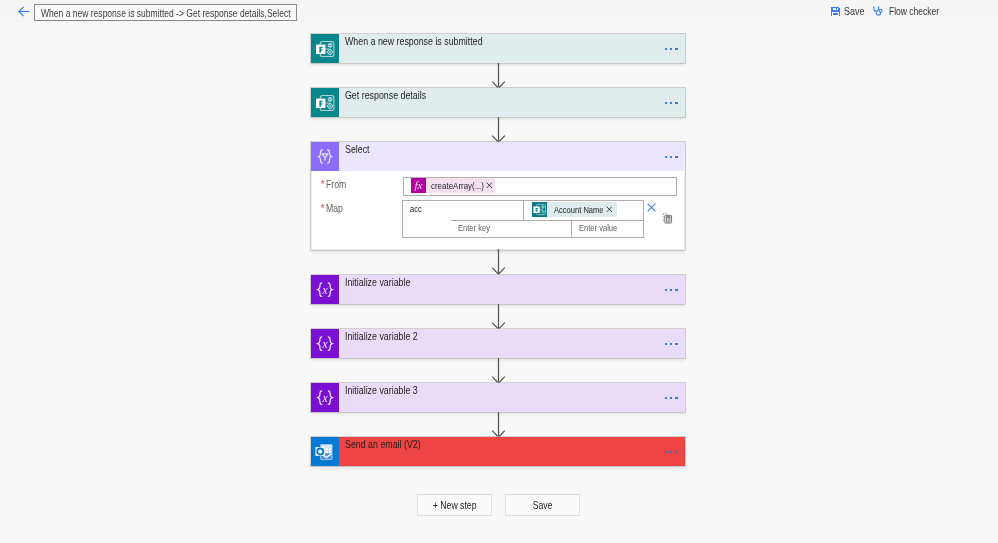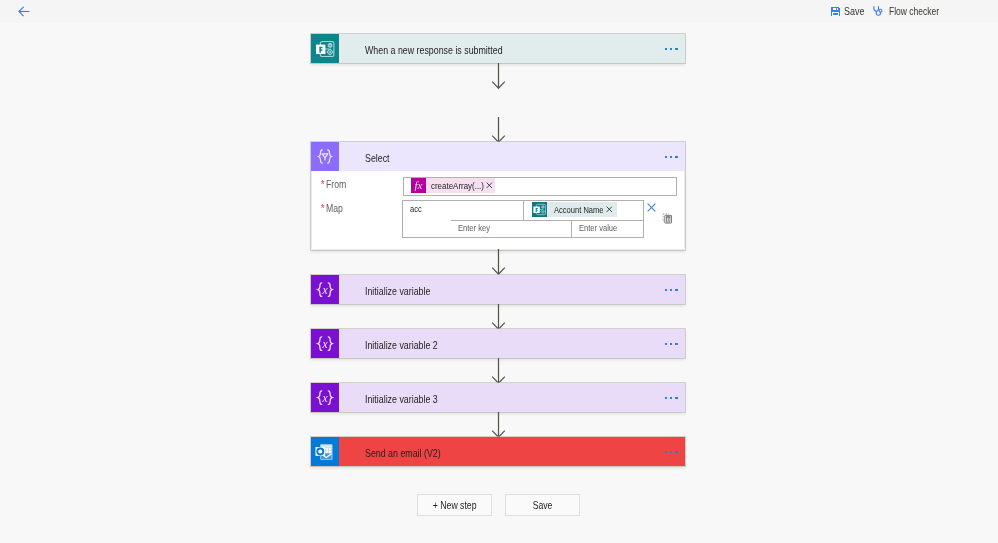--- a/index.html
+++ b/index.html
@@ -18,21 +18,21 @@
   .cmd-actions{position:absolute;left:0;top:0;height:23px;}
   .cmd-item{position:absolute;top:0;display:flex;align-items:center;height:23px;cursor:pointer;}
   .cmd-item .ico{display:flex;align-items:center;justify-content:center;width:12px;height:14px;}
   .cmd-item .lbl{position:absolute;top:5.2px;font-size:11.2px;color:#35342f;white-space:nowrap;display:inline-block;transform-origin:left top;}
 
   
   .canvas{position:absolute;left:0;top:23px;width:998px;height:520px;background:#f8f8f8;}
 
   .card{position:absolute;left:311px;width:374px;box-sizing:border-box;
         box-shadow:0 0 0 1px rgba(180,176,173,.55), 0 1.6px 3.2px rgba(0,0,0,.10);}
-  .card-head{display:flex;align-items:center;height:29px;position:relative;gap:20px;}
+  .card-head{display:flex;align-items:flex-start;height:29px;position:relative;}
   .card-icon{width:28px;height:29px;flex:0 0 28px;display:flex;align-items:center;justify-content:center;}
   .card-title{font-size:11.2px;color:#201f1e;margin-left:5.5px;white-space:nowrap;display:inline-block;transform:scaleX(0.79) translateY(0.5px);transform-origin:left center;}
   .card-dots{position:absolute;right:7.5px;top:50%;transform:translateY(-50%);display:flex;gap:3.1px;}
   .card-dots i{display:block;width:2.2px;height:2.2px;background:#2b7ad0;border-radius:0.4px;}
 
   .card.teal .card-head{background:#e1ecec;}
   .card.teal .card-icon{background:#0a868d;}
   .card.violet .card-head{background:#ebe6fd;}
   .card.violet .card-icon{background:#8b6cfb;}
   .card.purple .card-head{background:#e9dcf8;}
@@ -75,20 +75,23 @@
 
 <div class="cmdbar">
 
   <div class="back-btn">
     <svg width="12" height="11" viewBox="0 0 12 11">
       <path d="M0.9 5.5 H11.4" stroke="#3b7ce8" stroke-width="1.15" fill="none"></path>
       <path d="M5.6 0.8 L0.9 5.5 L5.6 10.2" stroke="#3b7ce8" stroke-width="1.15" fill="none" stroke-linecap="butt" stroke-linejoin="miter"></path>
     </svg>
   </div>
 
+  <div class="title-box">
+    <div class="title-text">When a new response is submitted -&gt; Get response details,Select</div>
+  </div>
 
   <div class="cmd-actions">
     <div class="cmd-item" style="left:829px;">
       <span class="ico">
         <svg width="11" height="11" viewBox="0 0 16 16" shape-rendering="crispEdges">
           <path d="M0.8 0.8h11.0L15.2 4.2V15.2H0.8z" fill="#3f7ff5"></path>
           <rect x="4.0" y="2.3" width="7.2" height="3.6" fill="#fff"></rect>
           <rect x="8.4" y="2.9" width="1.6" height="2.4" fill="#3f7ff5"></rect>
           <rect x="3.0" y="8.4" width="9.8" height="5.6" fill="#fff"></rect>
           <rect x="4.4" y="9.8" width="7.0" height="2.8" fill="#3f7ff5"></rect>
@@ -144,20 +147,44 @@
         </div>
     </div>
   </div>
   <div class="arrow" style="top:40px;height:26px;">
       <svg width="15" height="26" viewBox="0 0 15 26">
         <path d="M7.5 0 V25.4" stroke="#56544f" stroke-width="1.25" fill="none"></path>
         <path d="M1.2 18.6 L7.5 25.2 L13.8 18.6" stroke="#56544f" stroke-width="1.25" fill="none" stroke-linecap="butt" stroke-linejoin="miter"></path>
       </svg>
     </div>
 
+  <div class="card teal" style="top:65px;">
+    <div class="card-head">
+      <div class="card-icon">
+        <svg width="22" height="22" viewBox="0 0 21 21" class="ico-forms">
+            <g fill="none" stroke="#a8d2d6" stroke-width="1.05">
+              <rect x="6.0" y="3.3" width="13.0" height="14.4" rx="2.0"></rect>
+              <path d="M8.4 10.5h6.0"></path>
+              <path d="M15.3 5.1 16.95 6.05 16.95 7.95 15.3 8.9 13.65 7.95 13.65 6.05z"></path>
+              <circle cx="15.3" cy="7.0" r="1.15"></circle>
+              <path d="M15.3 10.5 l2.8 2.8 -2.8 2.8 -2.8 -2.8z"></path>
+              <path d="M15.3 12.2v2.2M14.2 13.3h2.2"></path>
+            </g>
+            <rect x="1.9" y="6.3" width="9.0" height="9.0" fill="#fff"></rect>
+            <path d="M5.1 8.4h3.0v1.35H6.6v1.1h1.35v1.35H6.6v1.85H5.1z" fill="#0a868d"></path>
+          </svg>
+      </div>
+      <div class="card-title">Get response details</div>
+      <div class="card-dots">
+          <i></i>
+          <i></i>
+          <i></i>
+        </div>
+    </div>
+  </div>
   <div class="arrow" style="top:94px;height:26px;">
       <svg width="15" height="26" viewBox="0 0 15 26">
         <path d="M7.5 0 V25.4" stroke="#56544f" stroke-width="1.25" fill="none"></path>
         <path d="M1.2 18.6 L7.5 25.2 L13.8 18.6" stroke="#56544f" stroke-width="1.25" fill="none" stroke-linecap="butt" stroke-linejoin="miter"></path>
       </svg>
     </div>
 
   <div class="card violet" style="top:119px;">
     <div class="card-head">
       <div class="card-icon">

